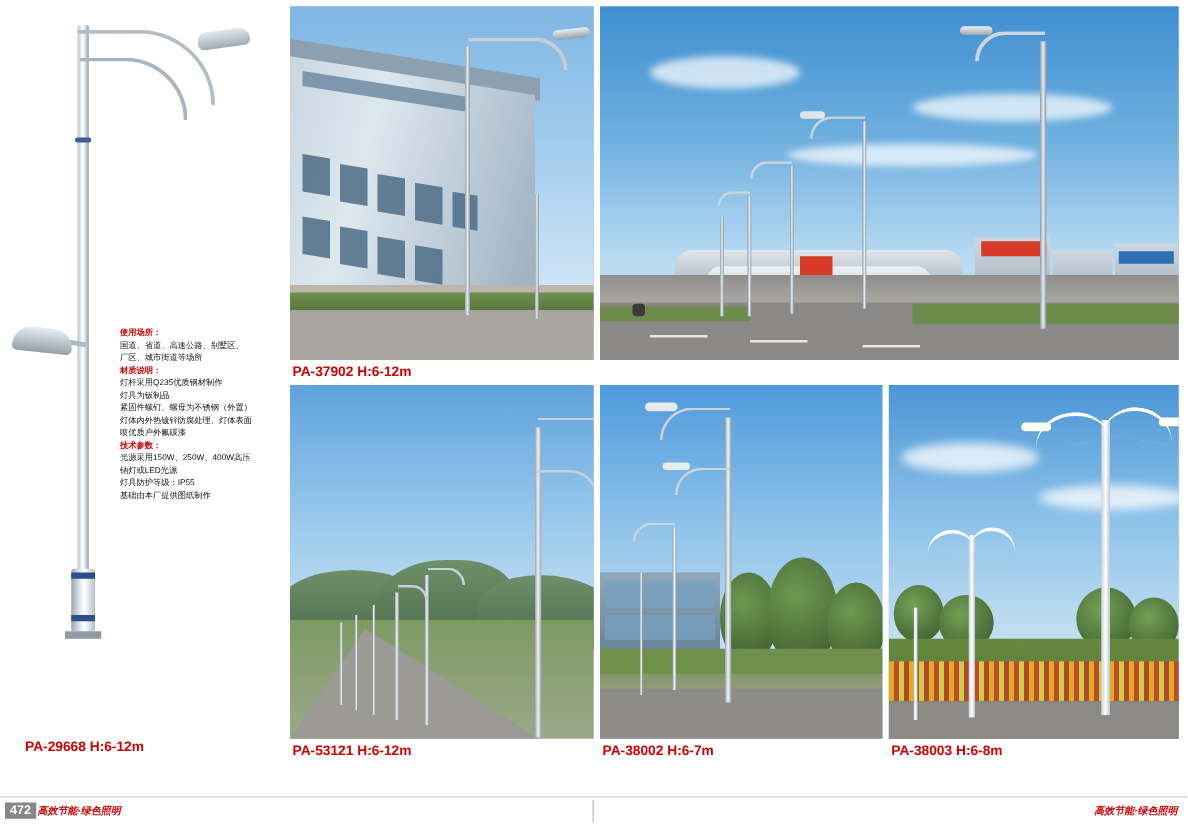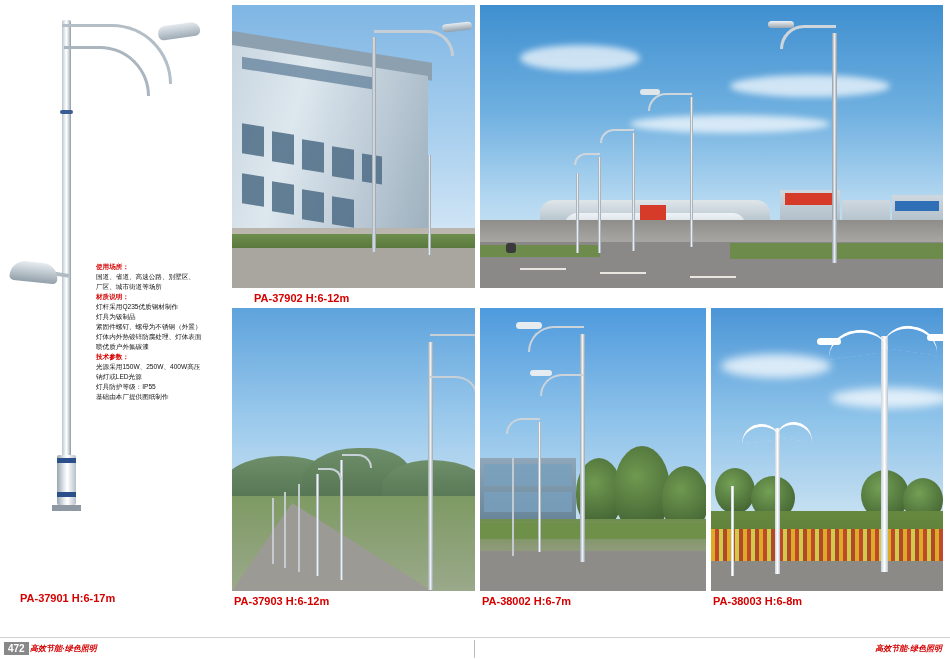--- a/index.html
+++ b/index.html
@@ -426,21 +426,21 @@
     <p>紧固件螺钉、螺母为不锈钢（外置）</p>
     <p>灯体内外热镀锌防腐处理、灯体表面</p>
     <p>喷优质户外氟碳漆</p>
     <p class="hdr">技术参数：</p>
     <p>光源采用150W、250W、400W高压</p>
     <p>钠灯或LED光源</p>
     <p>灯具防护等级：IP55</p>
     <p>基础由本厂提供图纸制作</p>
   </div>
 
-  <div class="caption" style="left:20px; top:592px;">PA-37901 H:6-17m</div>
+  <div class="caption" style="left:20px; top:592px;">PA-29668 H:6-12m</div>
 
   <div class="photo" id="photo-37902">
     <div class="ph2-sky"></div>
     <div class="ph2-roof"></div>
     <div class="ph2-bldg"></div>
     <div class="ph2-win" style="left:10px;  top:120px; width:22px; height:30px; transform:skewY(9deg);"></div>
     <div class="ph2-win" style="left:40px;  top:128px; width:22px; height:30px; transform:skewY(9deg);"></div>
     <div class="ph2-win" style="left:70px;  top:136px; width:22px; height:30px; transform:skewY(9deg);"></div>
     <div class="ph2-win" style="left:100px; top:143px; width:22px; height:30px; transform:skewY(9deg);"></div>
     <div class="ph2-win" style="left:130px; top:150px; width:20px; height:28px; transform:skewY(9deg);"></div>
@@ -450,21 +450,21 @@
     <div class="ph2-win" style="left:100px; top:193px; width:22px; height:28px; transform:skewY(9deg);"></div>
     <div class="ph2-win" style="left:10px;  top:62px;  width:130px; height:12px; transform:skewY(9deg); background:#6e8ba3;"></div>
     <div class="ph2-ground"></div>
     <div class="ph2-green"></div>
     <div class="ph2-road"></div>
     <div class="ph2-pole"></div>
     <div class="ph2-arm"></div>
     <div style="position:absolute;left:210px;top:18px;width:30px;height:8px;background:linear-gradient(to bottom,#e7edf1,#93a0ab);border-radius:5px;transform:rotate(-6deg);"></div>
     <div style="position:absolute;left:196px;top:150px;width:3px;height:100px;background:linear-gradient(to right,#9aa5ae,#e2e8ec,#8d98a1);"></div>
   </div>
-  <div class="caption" style="left:234px; top:292px;margin-left:20px;">PA-37902 H:6-12m</div>
+  <div class="caption" style="left:234px; top:292px;">PA-37902 H:6-12m</div>
 
   <div class="photo" id="photo-38001">
     <div class="ph3-sky"></div>
     <div class="ph3-cloud" style="left:40px;  top:40px;  width:120px; height:26px;"></div>
     <div class="ph3-cloud" style="left:250px; top:70px;  width:160px; height:22px;"></div>
     <div class="ph3-cloud" style="left:150px; top:110px; width:200px; height:18px;"></div>
 
     <div class="ph3-bldg" style="left:300px; top:185px; width:60px; height:50px;"></div>
     <div class="ph3-bldg" style="left:362px; top:195px; width:48px; height:40px;"></div>
     <div class="ph3-bldg" style="left:412px; top:190px; width:51px; height:45px;"></div>
@@ -517,21 +517,21 @@
     <div class="ph4-arm" style="left:198px; top:68px;  width:48px; height:22px;"></div>
 
     <div class="ph4-pole" style="left:108px; top:152px; width:3px; height:120px;"></div>
     <div class="ph4-arm" style="left:110px; top:146px; width:30px; height:14px;"></div>
     <div class="ph4-pole" style="left:84px;  top:166px; width:3px; height:102px;"></div>
     <div class="ph4-arm" style="left:86px;  top:160px; width:24px; height:12px;"></div>
     <div class="ph4-pole" style="left:66px;  top:176px; width:2px; height:88px;"></div>
     <div class="ph4-pole" style="left:52px;  top:184px; width:2px; height:76px;"></div>
     <div class="ph4-pole" style="left:40px;  top:190px; width:2px; height:66px;"></div>
   </div>
-  <div class="caption" style="left:234px; top:595px;">PA-37903 H:6-12m</div>
+  <div class="caption" style="left:234px; top:595px;">PA-53121 H:6-12m</div>
 
   <div class="photo" id="photo-38002">
     <div class="ph5-sky"></div>
     <div class="ph5-bldg"></div>
     <div class="ph5-glass" style="left:4px;  top:156px; width:88px; height:22px;"></div>
     <div class="ph5-glass" style="left:4px;  top:184px; width:88px; height:20px;"></div>
     <div class="ph5-tree" style="left:96px;  top:150px; width:46px; height:70px;"></div>
     <div class="ph5-tree" style="left:134px; top:138px; width:56px; height:86px;"></div>
     <div class="ph5-tree" style="left:182px; top:158px; width:46px; height:66px;"></div>
     <div class="ph5-ground"></div>

